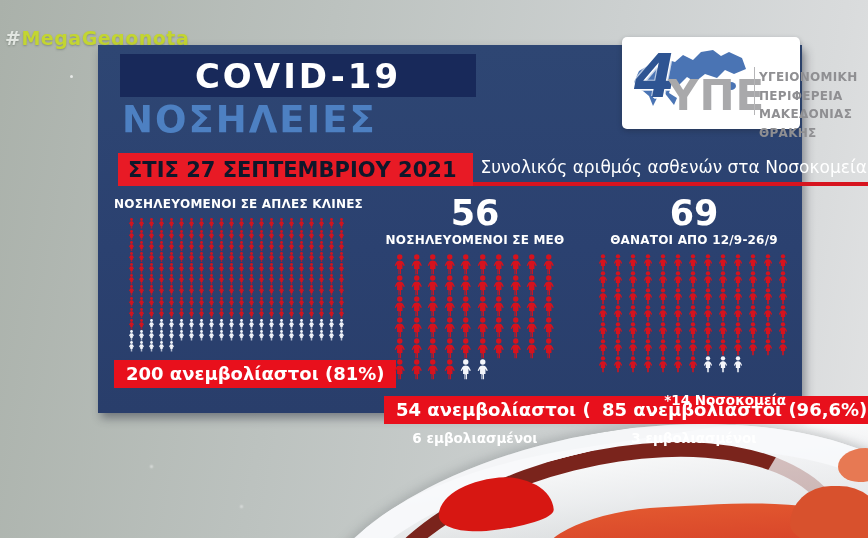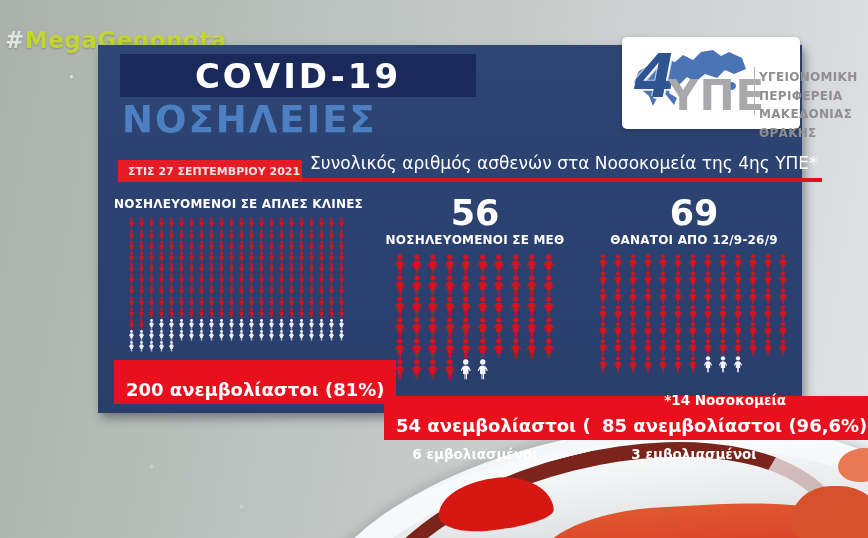--- a/index.html
+++ b/index.html
@@ -59,21 +59,21 @@
   .bg-dots {
     left: 70px; top: 75px; width: 3px; height: 3px; border-radius: 50%;
     background: rgba(255,255,255,0.7);
     box-shadow: 80px 390px 2px rgba(255,255,255,0.55), 170px 430px 2px rgba(255,255,255,0.5),
                 560px 420px 6px rgba(255,255,255,0.55), 30px 250px 2px rgba(255,255,255,0.45),
                 690px 60px 2px rgba(255,255,255,0.4);
   }
   
   .hashtag {
     position: absolute; left: 5px; top: 27px;
-    font-size: 23px; font-weight: bold; letter-spacing: 0.5px;
+    font-size: 19px; font-weight: bold; letter-spacing: 0.5px;
     text-shadow: 0 1px 2px rgba(60,70,60,0.35);
   }
   .hashtag .hash { color: #e2e6e1; }
   .hashtag .tag  { color: #c3d531; }
   
   .panel {
     position: absolute; left: 98px; top: 45px; width: 704px; height: 368px;
     background: linear-gradient(180deg, #2e4673 0%, #2b4170 55%, #293e6b 100%);
     box-shadow: 3px 5px 9px rgba(30,35,50,0.45);
   }
@@ -87,44 +87,44 @@
   }
   .panel-subtitle {
     position: absolute; left: 24px; top: 53px;
     color: #4d80c2; font-size: 37px; font-weight: bold; letter-spacing: 2px;
   }
   .date-row {
     position: absolute; left: 20px; top: 108px; width: 678px;
     display: flex; align-items: flex-end;
   }
   .date-box {
-    background: #e81a25; color: #e5e5e5;
-    font-size: 11px; font-weight: bold;
-    padding: 5px 2px 4px 10px; white-space: nowrap;
+    background: #e81a25; color: #0f172a;
+    font-size: 21px; font-weight: bold;
+    padding: 5px 16px 4px 10px; white-space: nowrap;
   }
   .date-sub {
     flex: 1; color: #ffffff; font-size: 17px;
     padding: 0 4px 5px 8px; text-align: center;
     border-bottom: 4px solid #d7141f; white-space: nowrap;
   }
   
   .col { position: absolute; top: 150px; text-align: center; }
   .col-1 { left: 16px;  width: 246px; }
   .col-2 { left: 286px; width: 182px; }
   .col-3 { left: 492px; width: 208px; }
   .col-value { color: #ffffff; font-size: 35px; font-weight: bold; line-height: 36px; }
   .col-label { color: #ffffff; font-size: 12px; font-weight: bold; letter-spacing: 0.2px; margin-top: 2px; white-space: nowrap; }
   .icon-grid {
     margin: 7px auto 0 auto; height: 137px;
     display: flex; flex-wrap: wrap; align-content: flex-start; justify-content: flex-start;
   }
   .icon-grid svg { display: block; }
   .col-banner {
     display: inline-block; background: #e8101c; color: #ffffff;
-    font-size: 18px; font-weight: bold; padding: 19px 12px 4px 12px;
+    font-size: 18px; font-weight: bold; padding: 3px 12px 4px 12px;
     margin-top: 5px; white-space: nowrap;
   }
   .col-vacc { color: #ffffff; font-size: 13.5px; font-weight: bold; margin-top: 6px; }
   .footnote {
     position: absolute; right: 16px; bottom: 5px;
     color: #ffffff; font-size: 13.5px; font-weight: bold;
   }
   
   .logo-box {
     position: absolute; left: 622px; top: 37px; width: 178px; height: 92px;

